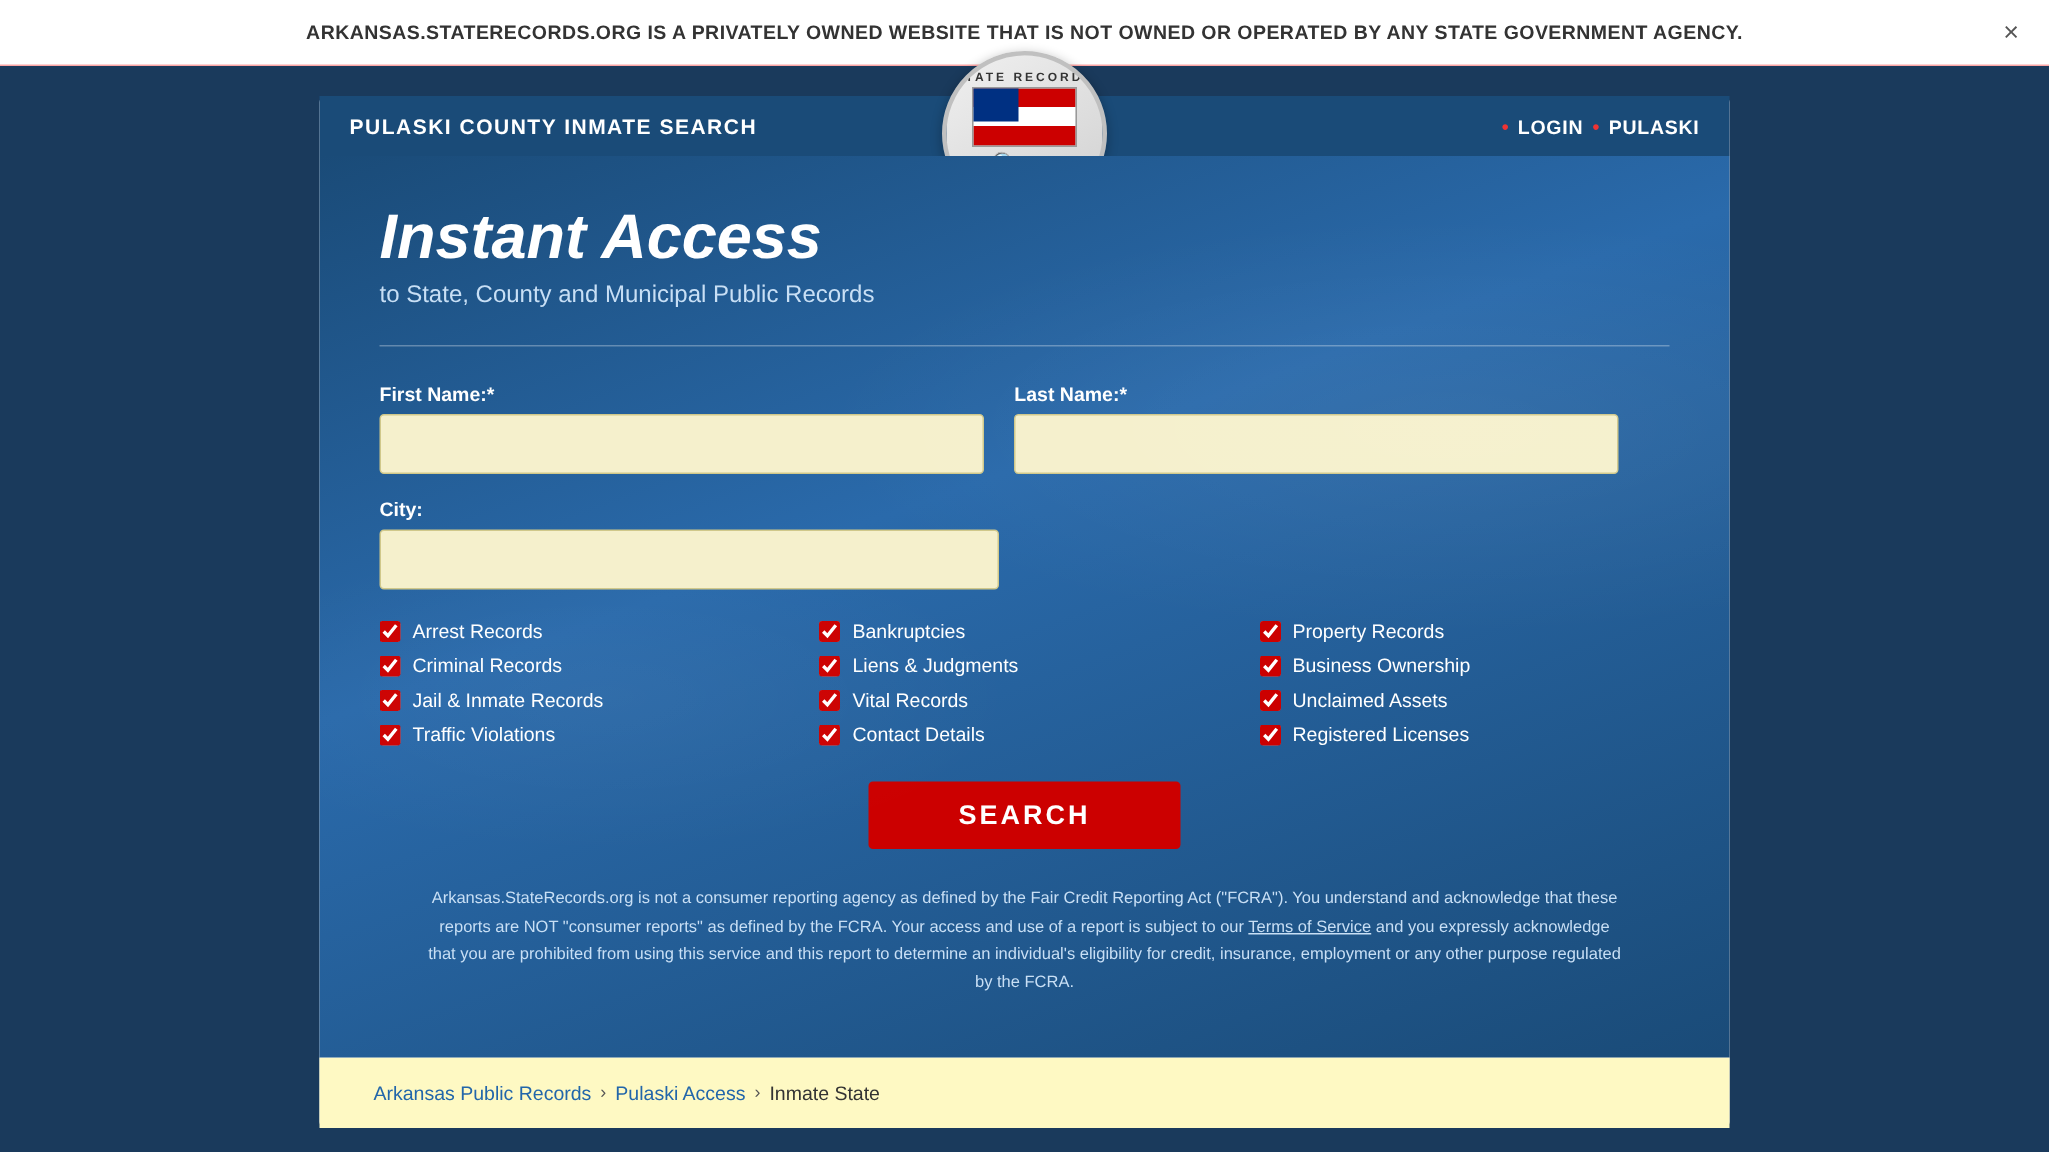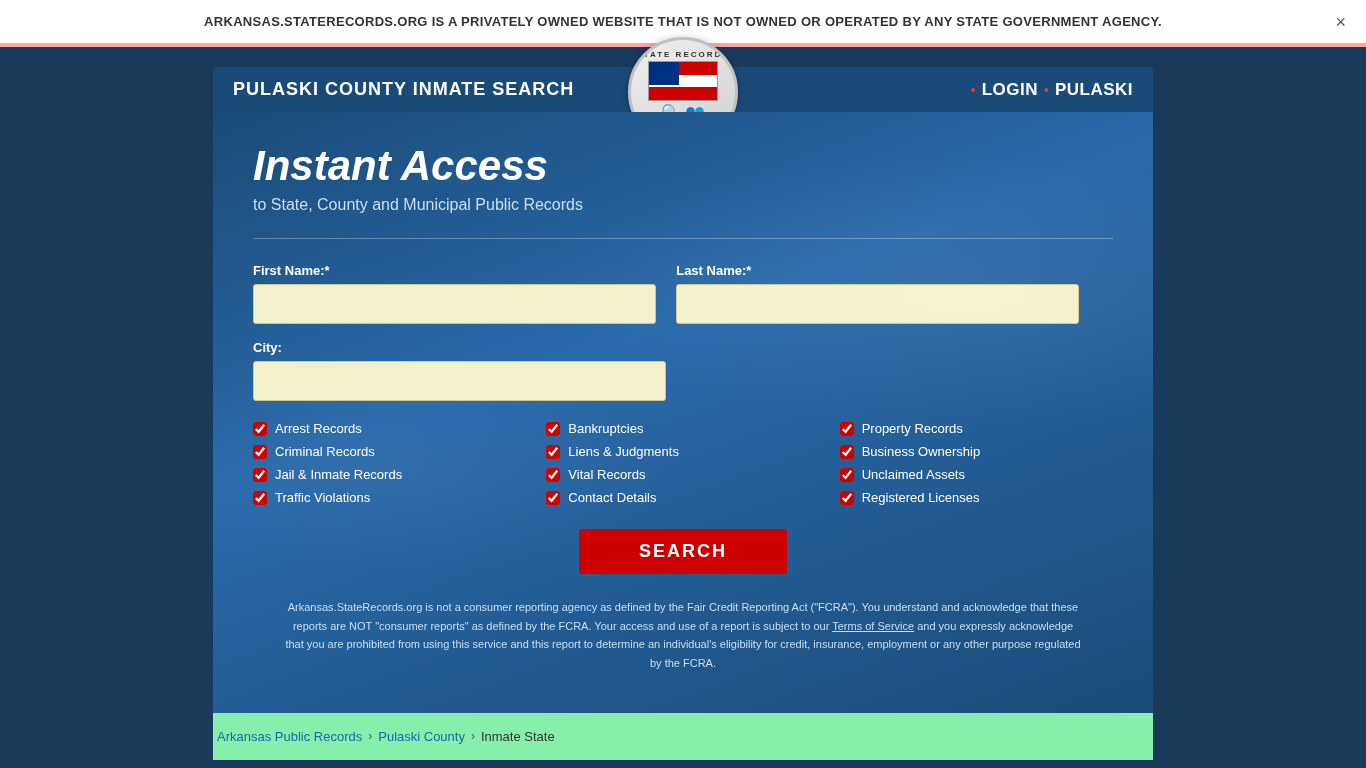--- a/index.html
+++ b/index.html
@@ -9,21 +9,21 @@
       min-height: 768px;
       width: 1366px;
     }
 
     
     #top-banner {
       background-color: #fff;
       text-align: center;
       padding: 14px 40px;
       position: relative;
-      border-bottom: 4px solid #fca5a5;
+      border-bottom: 1px solid #fca5a5;
     }
     #top-banner p {
       font-size: 13px;
       font-weight: bold;
       color: #333;
       letter-spacing: 0.3px;
     }
     #close-banner {
       position: absolute;
       right: 20px;
@@ -57,21 +57,21 @@
     #card-header {
       background-color: #1a4b78;
       padding: 12px 20px;
       display: flex;
       align-items: center;
       justify-content: space-between;
       position: relative;
     }
     #site-title {
       color: #fff;
-      font-size: 18px;
+      font-size: 14px;
       font-weight: bold;
       letter-spacing: 1px;
     }
     #logo-container {
       position: absolute;
       left: 50%;
       transform: translateX(-50%);
       top: -30px;
     }
     #logo-circle {
@@ -130,21 +130,21 @@
       display: flex;
       gap: 6px;
       align-items: center;
     }
     .nav-dot {
       color: #e33;
       font-size: 14px;
     }
     .nav-link {
       color: #fff;
-      font-size: 17px;
+      font-size: 13px;
       font-weight: bold;
       text-decoration: none;
       cursor: pointer;
       letter-spacing: 0.5px;
     }
 
     
     #card-content {
       background: linear-gradient(160deg, #1a4b78 0%, #2a6aab 40%, #1a4b78 100%);
       padding: 30px 40px 40px;
@@ -254,22 +254,22 @@
       line-height: 1.7;
       max-width: 800px;
       margin: 0 auto;
     }
     #disclaimer a {
       color: #c8dff5;
     }
 
     
     #card-footer {
-      background-color: #86efac;
-      padding: 16px 4px;
+      background-color: #fef9c3;
+      padding: 16px 36px;
     }
     #breadcrumb {
       display: flex;
       align-items: center;
       gap: 6px;
       font-size: 13px;
     }
     .breadcrumb-link {
       color: #2266aa;
       text-decoration: none;
@@ -401,20 +401,20 @@
 
       <p id="disclaimer">
         Arkansas.StateRecords.org is not a consumer reporting agency as defined by the Fair Credit Reporting Act ("FCRA"). You understand and acknowledge that these reports are NOT "consumer reports" as defined by the FCRA. Your access and use of a report is subject to our <a href="#">Terms of Service</a> and you expressly acknowledge that you are prohibited from using this service and this report to determine an individual's eligibility for credit, insurance, employment or any other purpose regulated by the FCRA.
       </p>
     </div>
 
     <div id="card-footer">
       <nav id="breadcrumb">
         <a class="breadcrumb-link">Arkansas Public Records</a>
         <span class="breadcrumb-sep">›</span>
-        <a class="breadcrumb-link">Pulaski County</a>
+        <a class="breadcrumb-link">Pulaski Access</a>
         <span class="breadcrumb-sep">›</span>
         <span class="breadcrumb-current">Inmate State</span>
       </nav>
     </div>
 
   </div>
 </div>
 
 </body></html>

